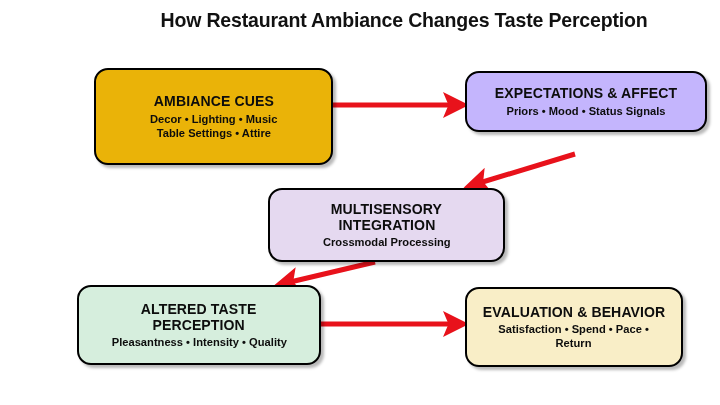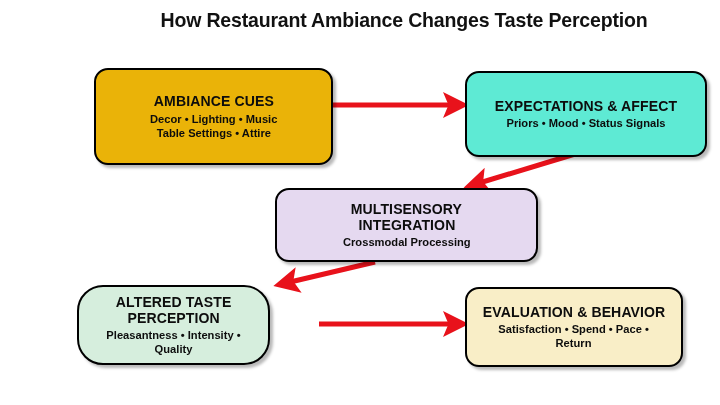--- a/index.html
+++ b/index.html
@@ -58,23 +58,23 @@
   }
   .node .sub {
     font-size: 11.5px;
     font-weight: bold;
     line-height: 1.22;
     margin-top: 2px;
     transform: scaleX(0.97);
   }
 
   #node-ambiance-cues      { left: 50px;  top: 68px;  width: 239px; height: 97px; background: #eab308; }
-  #node-expectations       { left: 421px; top: 71px;  width: 242px; height: 86px; background: #5eead4; }
-  #node-multisensory       { left: 231px; top: 188px; width: 263px; height: 74px; background: #e5d9f0; text-align: center; }
-  #node-altered-taste      { left: 33px;  top: 285px; width: 193px; height: 80px; background: #d6eedd; border-radius: 26px; }
+  #node-expectations       { left: 421px; top: 71px;  width: 242px; height: 61px; background: #c4b5fd; }
+  #node-multisensory       { left: 224px; top: 188px; width: 237px; height: 74px; background: #e5d9f0; text-align: center; }
+  #node-altered-taste      { left: 33px;  top: 285px; width: 244px; height: 80px; background: #d6eedd; }
   #node-evaluation         { left: 421px; top: 287px; width: 218px; height: 80px; background: #f9eec7; }
 
   
   #arrows {
     position: absolute;
     left: 0; top: 0;
     width: 720px; height: 405px;
     z-index: 2;
   }
 

